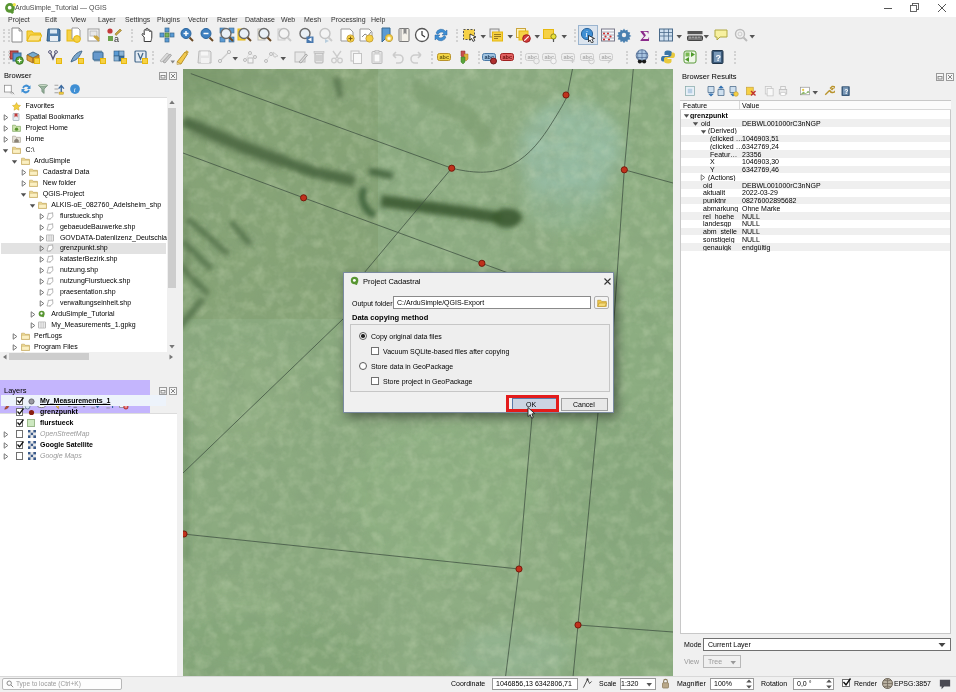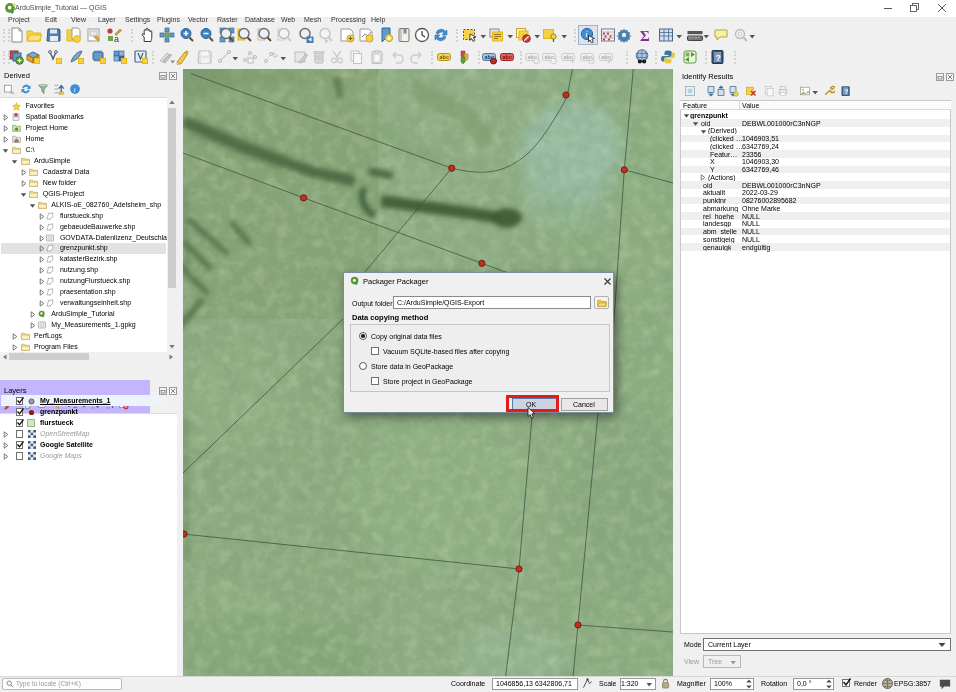--- a/index.html
+++ b/index.html
@@ -512,21 +512,21 @@
 <circle cx="441.3" cy="100.8" r="3.1" fill="#c0311c" stroke="#6f1408" stroke-width="0.9"></circle>
 <circle cx="120.6" cy="128.8" r="3.1" fill="#c0311c" stroke="#6f1408" stroke-width="0.9"></circle>
 <circle cx="298.9" cy="194.3" r="3.1" fill="#c0311c" stroke="#6f1408" stroke-width="0.9"></circle>
 <circle cx="1" cy="465" r="3.1" fill="#c0311c" stroke="#6f1408" stroke-width="0.9"></circle>
 <circle cx="336" cy="500" r="3.1" fill="#c0311c" stroke="#6f1408" stroke-width="0.9"></circle>
 <circle cx="395" cy="556" r="3.1" fill="#c0311c" stroke="#6f1408" stroke-width="0.9"></circle>
 </g>
     </svg></div>
 
 <div class="abs" style="left:0;top:68px;width:177px;height:292px;background:#f0f0f0">
- <div class="abs panel-title" style="left:4px;top:3px">Derived</div>
+ <div class="abs panel-title" style="left:4px;top:3px">Browser</div>
  <svg class="abs" style="left:159px;top:4px" width="8" height="8">
       <rect x="0.5" y="0.5" width="7" height="7" fill="#f6f6f6" stroke="#9a9a9a"></rect>
       <rect x="2" y="3.5" width="4" height="2.5" fill="none" stroke="#777" stroke-width="0.8"></rect>
     </svg>
  <svg class="abs" style="left:169px;top:4px" width="8" height="8">
       <rect x="0.5" y="0.5" width="7" height="7" fill="#f6f6f6" stroke="#9a9a9a"></rect>
       <path d="M2,2 l4,4 M6,2 l-4,4" stroke="#777" stroke-width="0.9"></path>
     </svg>
 
  <svg class="abs" style="left:3px;top:15px" width="12" height="12" viewBox="0 0 16 16">
@@ -904,21 +904,21 @@
     <rect x="5" y="10" width="5" height="5" fill="#e8e8e8"></rect>
     <rect x="10" y="0" width="5" height="5" fill="#3a5a8a"></rect>
     <rect x="10" y="5" width="5" height="5" fill="#e8e8e8"></rect>
     <rect x="10" y="10" width="5" height="5" fill="#3a5a8a"></rect>
   </svg>
 <div class="abs" style="left:40px;top:452px;font-size:7px;font-style:italic;color:#9a9a9a">Google Maps</div>
 <div class="abs" style="left:177px;top:68px;width:6px;height:608px;background:#f0f0f0"></div>
 <div class="abs" style="left:673px;top:68px;width:7px;height:608px;background:#f0f0f0"></div>
 
 <div class="abs" style="left:676px;top:68px;width:280px;height:608px;background:#f0f0f0">
- <div class="abs panel-title" style="left:6px;top:4px">Identify Results</div>
+ <div class="abs panel-title" style="left:6px;top:4px">Browser Results</div>
  <svg class="abs" style="left:260px;top:5px" width="8" height="8">
       <rect x="0.5" y="0.5" width="7" height="7" fill="#f6f6f6" stroke="#9a9a9a"></rect>
       <rect x="2" y="3.5" width="4" height="2.5" fill="none" stroke="#777" stroke-width="0.8"></rect>
     </svg>
  <svg class="abs" style="left:270px;top:5px" width="8" height="8">
       <rect x="0.5" y="0.5" width="7" height="7" fill="#f6f6f6" stroke="#9a9a9a"></rect>
       <path d="M2,2 l4,4 M6,2 l-4,4" stroke="#777" stroke-width="0.9"></path>
     </svg>
 </div>
 
@@ -1040,21 +1040,21 @@
 <svg class="abs" style="left:730px;top:660px" width="7" height="5">
     <path d="M0.5,1 L6,1 L3.2,4.5 z" fill="#999"></path>
   </svg>
 
 <div class="abs" style="left:343px;top:272px;width:271px;height:141px;background:#f0f0f0;border:1px solid #7a8aa0;box-shadow:3px 4px 10px rgba(0,0,0,0.45)">
  <svg class="abs" style="left:6px;top:3px" width="10" height="10" viewBox="0 0 24 24">
       <circle cx="11" cy="11" r="9" fill="#589632"></circle>
       <circle cx="10.5" cy="10.5" r="3.5" fill="#fff"></circle>
       <rect x="13" y="13" width="8" height="5" rx="1" fill="#589632" transform="rotate(45 13 13)"></rect>
     </svg>
- <div class="abs" style="left:19px;top:4px;font-size:7.5px">Packager Packager</div>
+ <div class="abs" style="left:19px;top:4px;font-size:7.5px">Project Cadastral</div>
  <svg class="abs" style="left:259px;top:4px" width="9" height="9">
       <path d="M1.5,1.5 L7.5,7.5 M7.5,1.5 L1.5,7.5" stroke="#333" stroke-width="1.1"></path>
     </svg>
  <div class="abs t7" style="left:8px;top:27px">Output folder</div>
  <div class="abs" style="left:49px;top:23px;width:198px;height:13px;background:#fff;border:1px solid #8a8a8a"></div>
  <div class="abs t7" style="left:53px;top:26px">C:/ArduSimple/QGIS-Export</div>
  <div class="abs" style="left:250px;top:23px;width:15px;height:13px;background:#f4f4f4;border:1px solid #b0b0b0;border-radius:2px"></div>
  <svg class="abs" style="left:252.5px;top:25.5px" width="10" height="8" viewBox="0 0 16 13">
       <path d="M1,2 h5 l1.5,2 h7.5 v8 h-14 z" fill="#f0c94c" stroke="#b8922a"></path>
       <path d="M1,12 l2.5,-5.5 h12 l-2.8,5.5 z" fill="#f6dc7a" stroke="#b8922a"></path>

